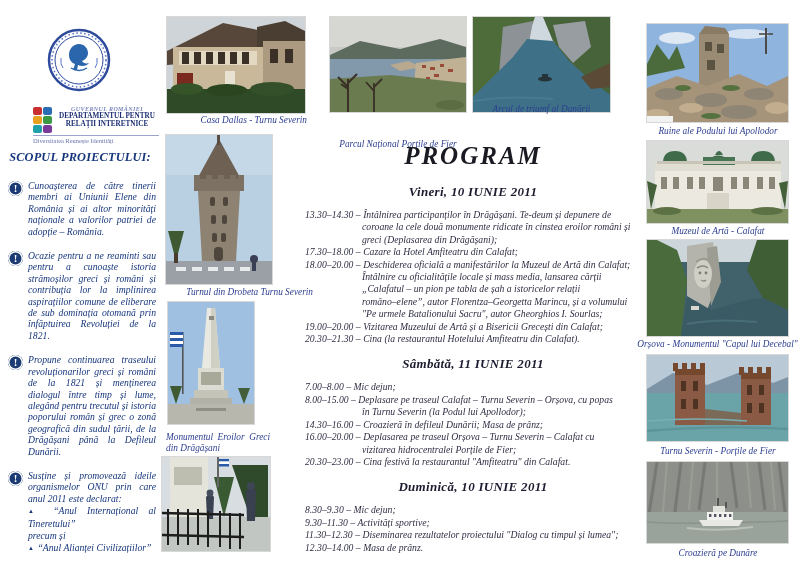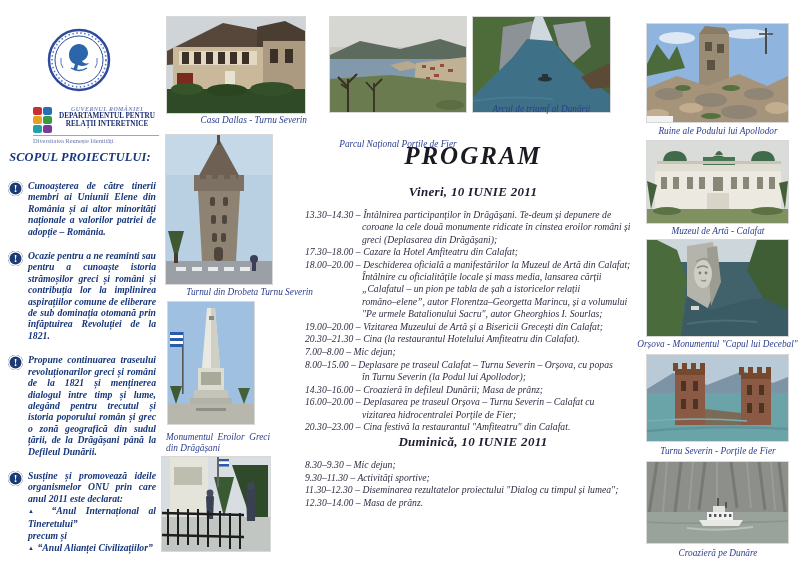--- a/index.html
+++ b/index.html
@@ -15,34 +15,34 @@
   .gov-text{flex:1;}
   .gov-line1{font-size:6px;font-weight:bold;color:#7a87bb;letter-spacing:.4px;white-space:nowrap;}
   .gov-line2,.gov-line3{font-size:7.2px;font-weight:bold;color:#1d2f74;font-style:normal;white-space:nowrap;line-height:8.2px;}
   .gov-tagline{font-size:6.4px;color:#6a76b0;border-top:1px solid #9aa4cc;margin-top:2px;padding-top:1px;white-space:nowrap;font-style:normal;}
   .scope-heading{left:0;top:150px;width:160px;text-align:center;font-size:12.3px;font-weight:bold;color:#16367c;letter-spacing:.2px;}
   .scope-list{left:8px;top:180px;width:150px;}
   .scope-p{display:flex;gap:5px;margin-bottom:13px;}
   .excl-icon{flex:0 0 15px;width:15px;height:15px;border-radius:50%;background:#1c3a74;
              box-shadow:inset 0 0 0 1.5px #fff, inset 0 0 0 3.5px #1c3a74;
              color:#fff;font-style:normal;font-weight:bold;font-size:11px;line-height:15px;text-align:center;margin-top:1px;}
-  .scope-text{font-size:9.7px;font-weight:bold;color:#16367c;line-height:11.4px;text-align:justify;width:128px;}
+  .scope-text{font-size:9.7px;font-weight:normal;color:#16367c;line-height:11.4px;text-align:justify;width:128px;}
   .scope-sub-line{margin-top:1px;}
   .tri-icon{font-size:6px;color:#16367c;vertical-align:1px;margin-right:2px;font-style:normal;}
   
   .photo{box-shadow:0 0 0 1px #d8d8d8;}
   .photo svg{display:block;}
   .cap{font-size:9.3px;color:#2c3e8f;line-height:10.5px;}
   .cap-left{text-align:right;}
   .cap-center{text-align:center;}
   .nowrap{white-space:nowrap;}
   
   .program{left:298px;top:142px;width:350px;color:#2e2e44;}
   .program-title{text-align:center;font-size:25px;font-weight:bold;color:#1a1a22;letter-spacing:2px;margin-bottom:14px;}
-  .day{margin-top:1px;font-family:Liberation Serif, serif;}
+  .day{margin-top:11px;font-family:Liberation Serif, serif;}
   .day-heading{text-align:center;font-size:13px;font-weight:bold;color:#1c1c30;margin-bottom:9px;letter-spacing:.3px;}
   .sched-line{font-size:9.7px;line-height:12.4px;white-space:nowrap;padding-left:7px;}
   .sched-line.cont{padding-left:64px;}
 </style>
 </head>
 <body>
 
 <div id="page">
 
   <div class="abs union-logo">
@@ -295,20 +295,21 @@
             <div class="sched-line cont">"Pe urmele Batalionului Sacru", autor Gheorghios I. Sourlas;</div>
           </div>
           <div class="sched-item">
             <div class="sched-line">19.00–20.00 – Vizitarea Muzeului de Artă și a Bisericii Grecești din Calafat;</div>
           </div>
           <div class="sched-item">
             <div class="sched-line">20.30–21.30 – Cina (la restaurantul Hotelului Amfiteatru din Calafat).</div>
           </div>
         </div>
         <div class="day">
+          <div class="day-heading">Sâmbătă, 11 IUNIE 2011</div>
           <div class="sched-item">
             <div class="sched-line">7.00–8.00 – Mic dejun;</div>
           </div>
           <div class="sched-item">
             <div class="sched-line">8.00–15.00 – Deplasare pe traseul Calafat – Turnu Severin – Orșova, cu popas</div>
             <div class="sched-line cont">în Turnu Severin (la Podul lui Apollodor);</div>
           </div>
           <div class="sched-item">
             <div class="sched-line">14.30–16.00 – Croazieră în defileul Dunării; Masa de prânz;</div>
           </div>

